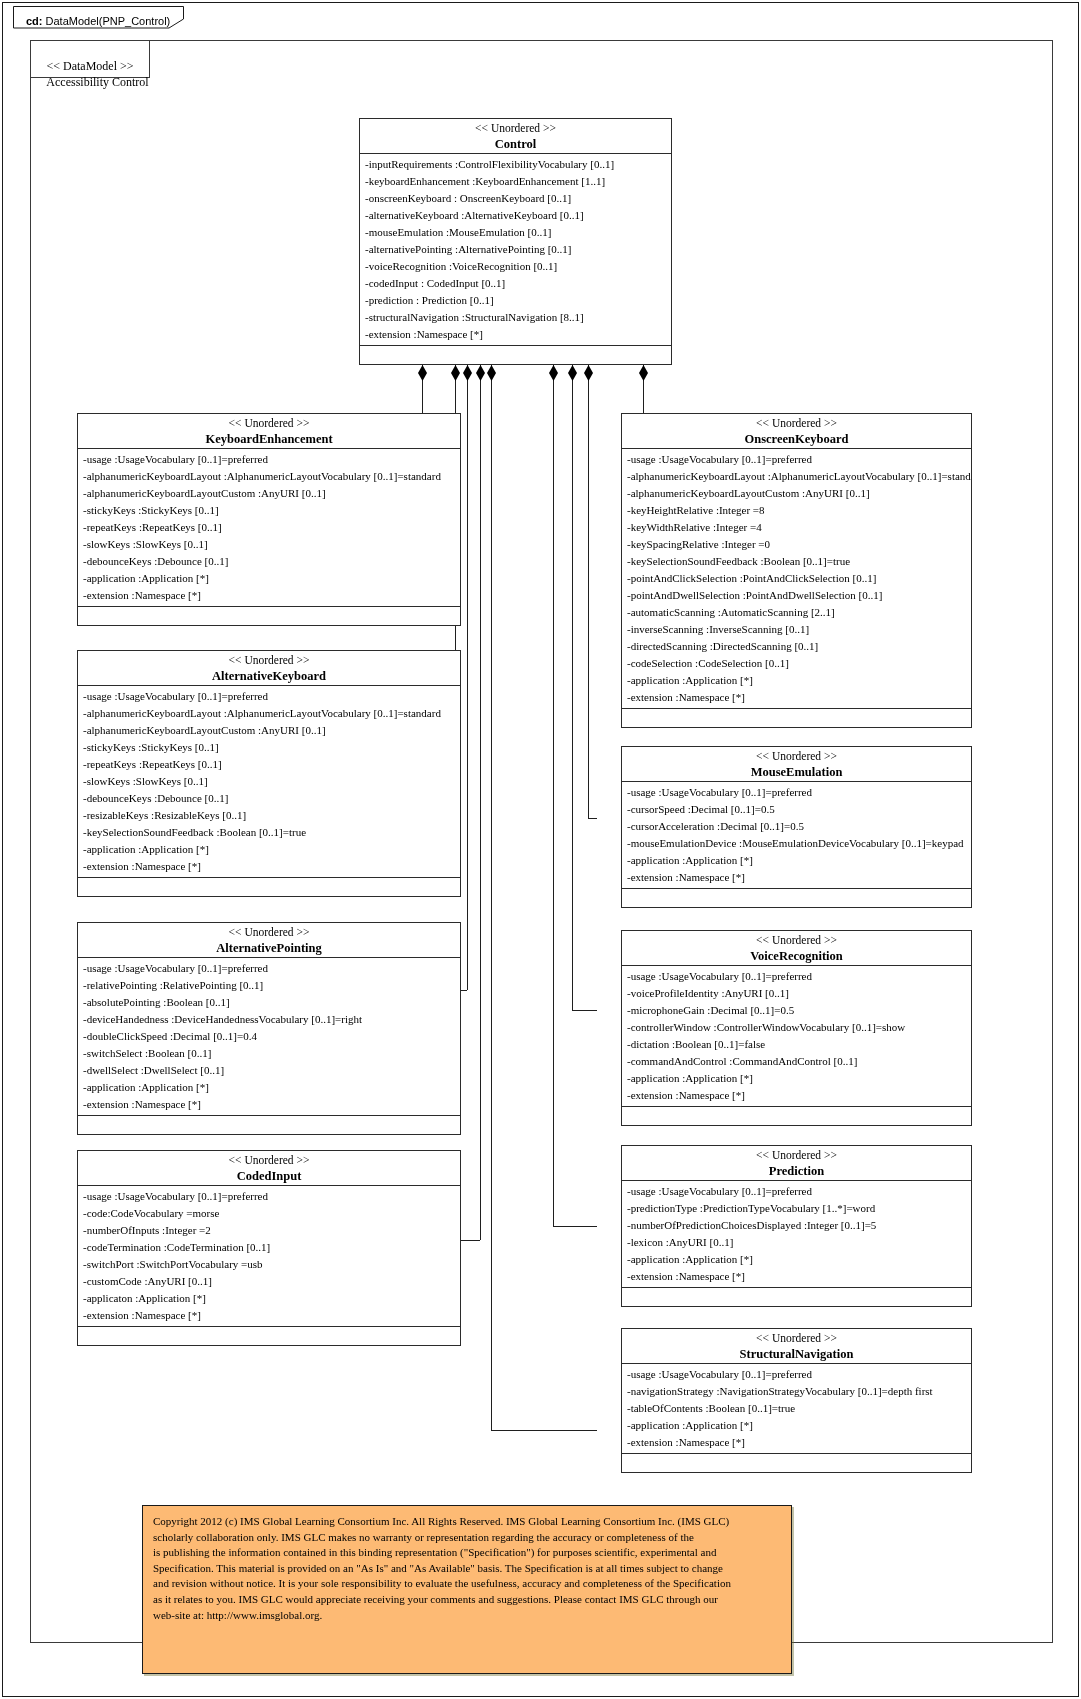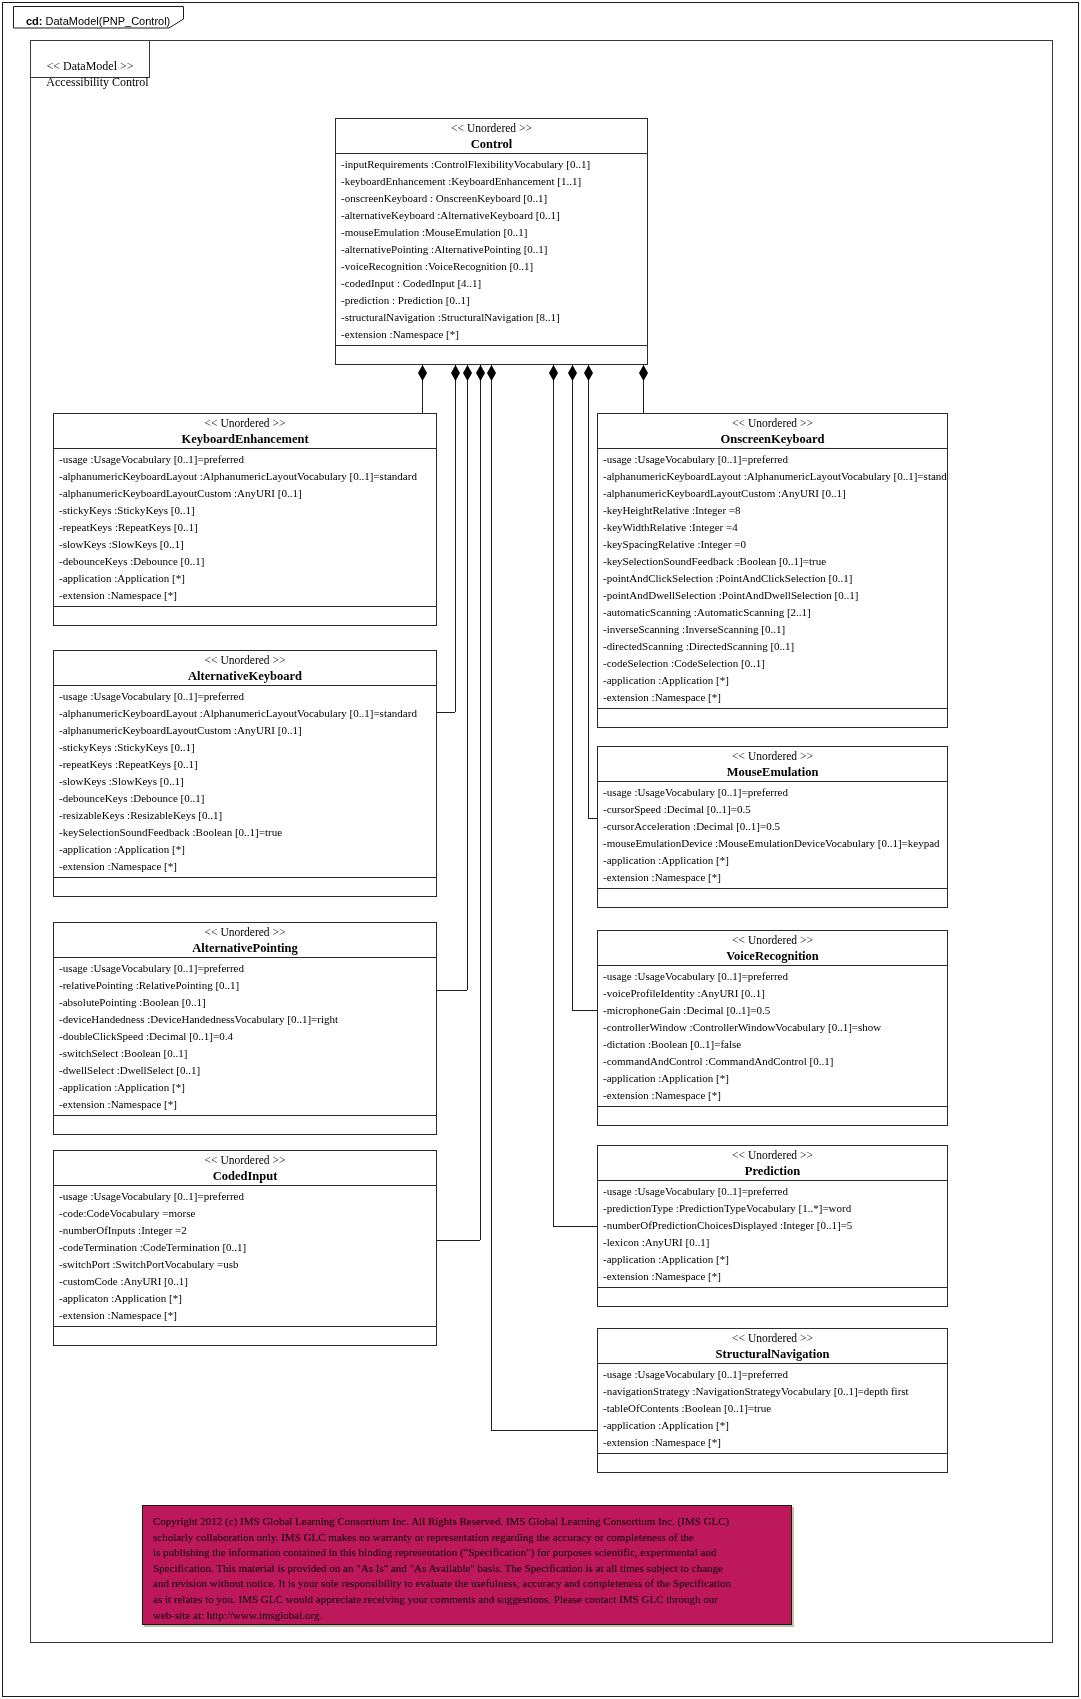--- a/index.html
+++ b/index.html
@@ -16,37 +16,37 @@
   #frame-label .st{font-size:12px;line-height:15px;}
   #frame-label .nm{font-size:12px;line-height:16px;margin-left:15px;}
   #tab{position:absolute;left:13px;top:6px;width:172px;height:23px;}
   #tab-text{
     position:absolute;left:13px;top:9px;font-family:"Liberation Sans",sans-serif;
     font-size:11px;line-height:12px;white-space:nowrap;
   }
   #tab-text b{font-weight:bold;}
   .uml-class{
     position:absolute;background:#fff;border:1px solid #2b2b2b;box-sizing:border-box;
-    display:flex;flex-direction:column;
+    display:flex;flex-direction:column;margin-left:24px;
   }
   .uml-head{border-bottom:1px solid #2b2b2b;text-align:center;padding:2px 0 1px;flex:0 0 auto;}
   .uml-stereo{font-size:11.5px;line-height:15px;}
   .uml-name{font-size:12.5px;line-height:16px;font-weight:bold;}
   .uml-attrs{flex:1 1 auto;padding:2px 3px 0 5px;overflow:hidden;}
   .uml-attr{font-size:11px;line-height:17px;white-space:nowrap;letter-spacing:0px;}
   .uml-ops{flex:0 0 18px;border-top:1px solid #2b2b2b;}
   .vline{position:absolute;width:1px;background:#1f1f1f;}
   .hline{position:absolute;height:1px;background:#1f1f1f;}
   .diamond{
     position:absolute;width:9px;height:16px;background:#000;
     clip-path:polygon(50% 0,100% 50%,50% 100%,0 50%);
   }
   #copyright-box{
-    position:absolute;left:142px;top:1505px;width:650px;height:120px;box-sizing:border-box;
-    background:#be185d;border:1px solid #1a1a1a;padding:8px 10px;
+    position:absolute;left:142px;top:1505px;width:650px;height:169px;box-sizing:border-box;
+    background:#fdba74;border:1px solid #1a1a1a;padding:8px 10px;
     box-shadow:2px 2px 0 rgba(120,120,60,0.45);
   }
   .copyright-line{font-size:11px;line-height:15.6px;white-space:nowrap;overflow:hidden;}
 </style>
 </head>
 <body>
 
 <div class="page-border"></div>
 
 <div id="frame"></div>
@@ -95,21 +95,21 @@
         <div class="uml-name">Control</div>
       </div>
       <div class="uml-attrs">
         <div class="uml-attr">-inputRequirements  :ControlFlexibilityVocabulary   [0..1]</div>
         <div class="uml-attr">-keyboardEnhancement  :KeyboardEnhancement  [1..1]</div>
         <div class="uml-attr">-onscreenKeyboard : OnscreenKeyboard [0..1]</div>
         <div class="uml-attr">-alternativeKeyboard  :AlternativeKeyboard  [0..1]</div>
         <div class="uml-attr">-mouseEmulation  :MouseEmulation  [0..1]</div>
         <div class="uml-attr">-alternativePointing  :AlternativePointing   [0..1]</div>
         <div class="uml-attr">-voiceRecognition  :VoiceRecognition  [0..1]</div>
-        <div class="uml-attr">-codedInput : CodedInput [4..1]</div>
+        <div class="uml-attr">-codedInput : CodedInput [0..1]</div>
         <div class="uml-attr">-prediction : Prediction [0..1]</div>
         <div class="uml-attr">-structuralNavigation  :StructuralNavigation   [8..1]</div>
         <div class="uml-attr">-extension :Namespace [*]</div>
       </div>
       <div class="uml-ops"></div>
     </div>
     <div class="uml-class" style="left: 53px; top: 413px; width: 384px; height: 213px;">
       <div class="uml-head">
         <div class="uml-stereo">&lt;&lt; Unordered &gt;&gt;</div>
         <div class="uml-name">KeyboardEnhancement</div>

